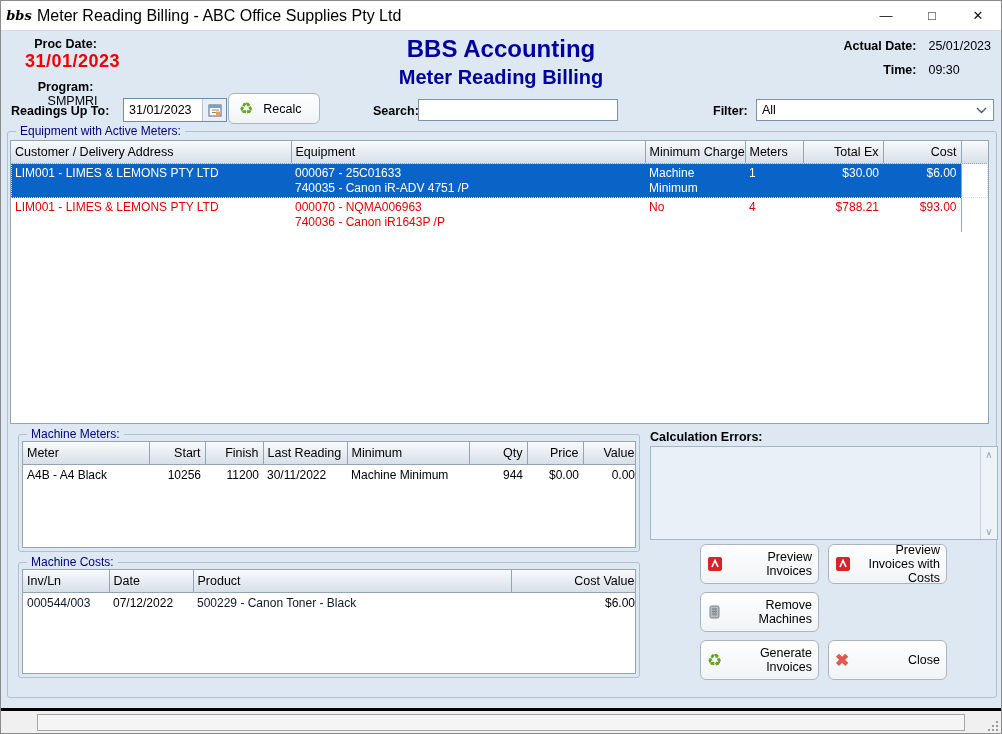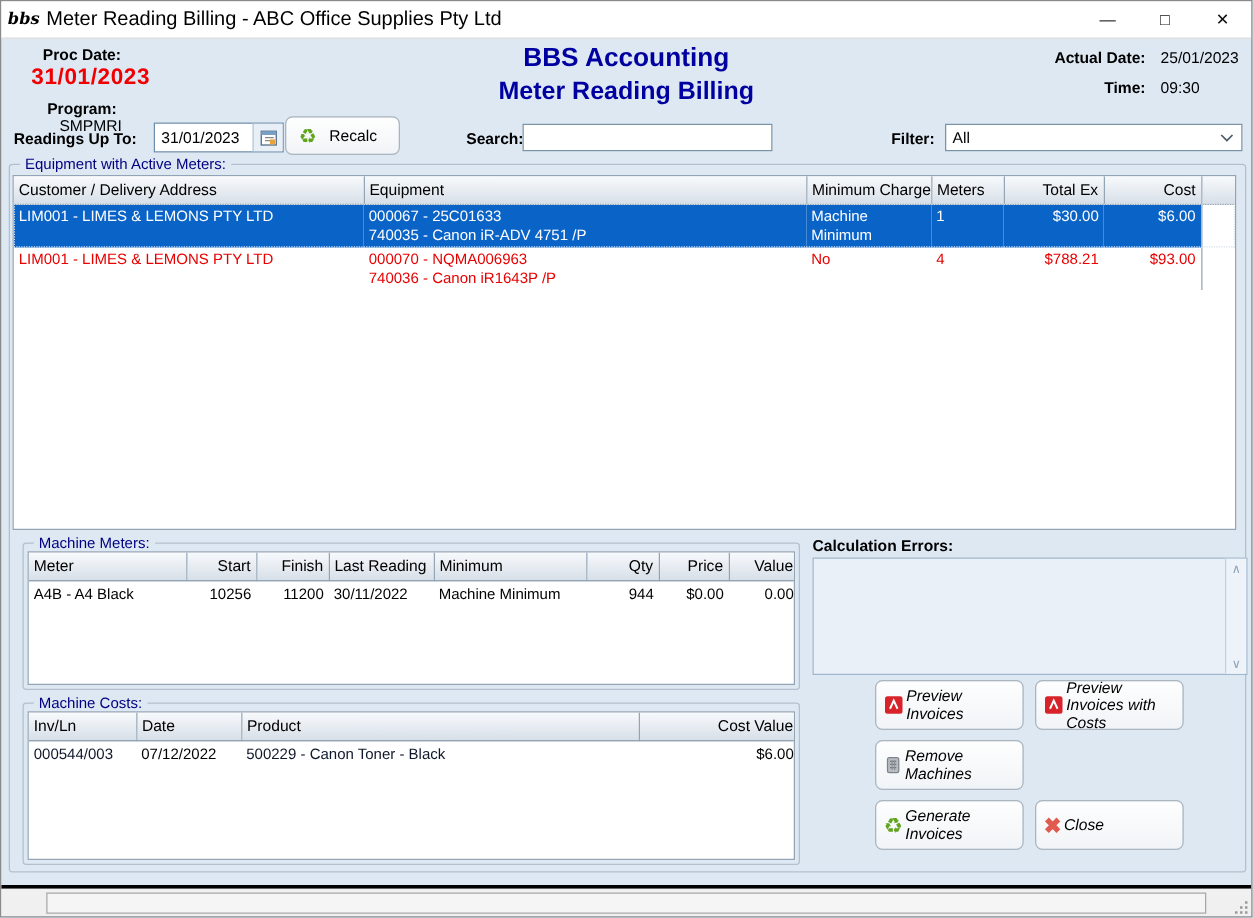--- a/index.html
+++ b/index.html
@@ -24,21 +24,21 @@
   .win-btns { margin-left:auto; display:flex; height:100%; }
   .win-btn { width:46px; height:100%; display:flex; align-items:center; justify-content:center;
     font-size:13px; color:#111; cursor:default; }
   
   .hdr-left { position:absolute; left:10px; top:36px; }
   .hdr-row { display:flex; align-items:center; margin-bottom:8px;flex-direction:column; }
   .lbl { font-weight:bold; font-size:12.5px; }
   .proc-date { color:#f00000; font-size:18px; font-weight:bold; margin-left:14px; letter-spacing:.5px; }
   .program-val { font-size:12.5px; margin-left:14px; }
   .hdr-center { position:absolute; left:0; top:34px; width:100%; text-align:center; pointer-events:none; }
-  .main-title { color:#0000a0; font-size:21px; font-weight:bold; }
+  .main-title { color:#0000a0; font-size:24px; font-weight:bold; }
   .sub-title { color:#0000a0; font-size:20px; font-weight:bold; margin-top:3px; }
   .hdr-right { position:absolute; right:10px; top:38px; display:grid; grid-template-columns:auto auto; column-gap:12px; row-gap:10px; font-size:12.5px; }
   .hdr-right .lbl { text-align:right; }
   
   .controls { position:absolute; left:0; top:92px; width:100%; height:34px; }
   .readings-label { position:absolute; left:10px; top:11px; font-weight:bold; font-size:12.5px; }
   .date-field { position:absolute; left:122px; top:5px; width:104px; height:24px;
     background:#fff; border:1px solid #6b8cab; display:flex; align-items:center; }
   .date-field input { border:none; outline:none; width:78px; font-size:12.5px; padding-left:5px;
     font-family:"Liberation Sans", sans-serif; background:transparent; }
@@ -76,39 +76,39 @@
     padding:2px 4px; height:22px; white-space:nowrap; overflow:hidden;
   }
   th.r, td.r { text-align:right; }
   td { font-size:12px; vertical-align:top; padding:2px 4px; line-height:15px; overflow:hidden; }
   .row-selected td { background:#0a64c8; color:#fff; }
   .row-selected { outline:1px dotted #d8e0e8; outline-offset:-1px; }
   .row-alert td { color:#e80000; }
   .strip { border-left:1px solid #93a4b5; }
   
   .fs-meters { left:10px; top:302px; width:622px; height:118px; }
-  .fs-costs  { left:10px; top:430px; width:622px; height:130px; }
+  .fs-costs  { left:10px; top:430px; width:622px; height:116px; }
   .small-wrap { position:absolute; left:3px; top:6px; right:3px; bottom:3px;
     background:#fff; border:1px solid #93a4b5; overflow:hidden; }
   .small-wrap table { width:100%; }
   .small-wrap td { padding:3px 4px; }
   .navy { color:#0f172a; }
   
   .calc-label { position:absolute; left:642px; top:298px; font-weight:bold; font-size:12.5px; }
   .calc-box { position:absolute; left:642px; top:314px; width:348px; height:94px;
     background:#e9f0f8; border:1px solid #9fb6cc; display:flex; }
   .calc-content { flex:1; font-size:12px; padding:3px; }
   .calc-scroll { width:17px; border-left:1px solid #c4d2e0; background:#eef3f9;
     display:flex; flex-direction:column; justify-content:space-between; align-items:center;
     padding:2px 0; color:#8fa4b8; font-size:10px; cursor:pointer; }
   
   .act-btn { position:absolute; width:119px; height:40px; padding:0 6px;
     background:linear-gradient(#fefefe,#f1f4f7); border:1px solid #abb5bf; border-radius:6px;
     display:flex; align-items:center; font-size:12.5px; cursor:pointer; }
-  .act-btn .txt { flex:1; text-align:left; line-height:14px;font-style:italic; }
+  .act-btn .txt { flex:1; text-align:right; line-height:14px; }
   .act-btn .ico { flex:0 0 auto; margin-right:2px; display:flex; align-items:center; }
   .b-preview { left:692px; top:412px; }
   .b-preview-costs { left:820px; top:412px; }
   .b-remove { left:692px; top:460px; }
   .b-generate { left:692px; top:508px; }
   .b-close { left:820px; top:508px; }
   .ico-recycle { color:#61a41e; font-size:17px; }
   .ico-close { color:#e05a50; font-size:17px; font-weight:bold; }
   
   .black-line { position:absolute; left:0; top:707px; width:1000px; height:3px; background:#000; }

